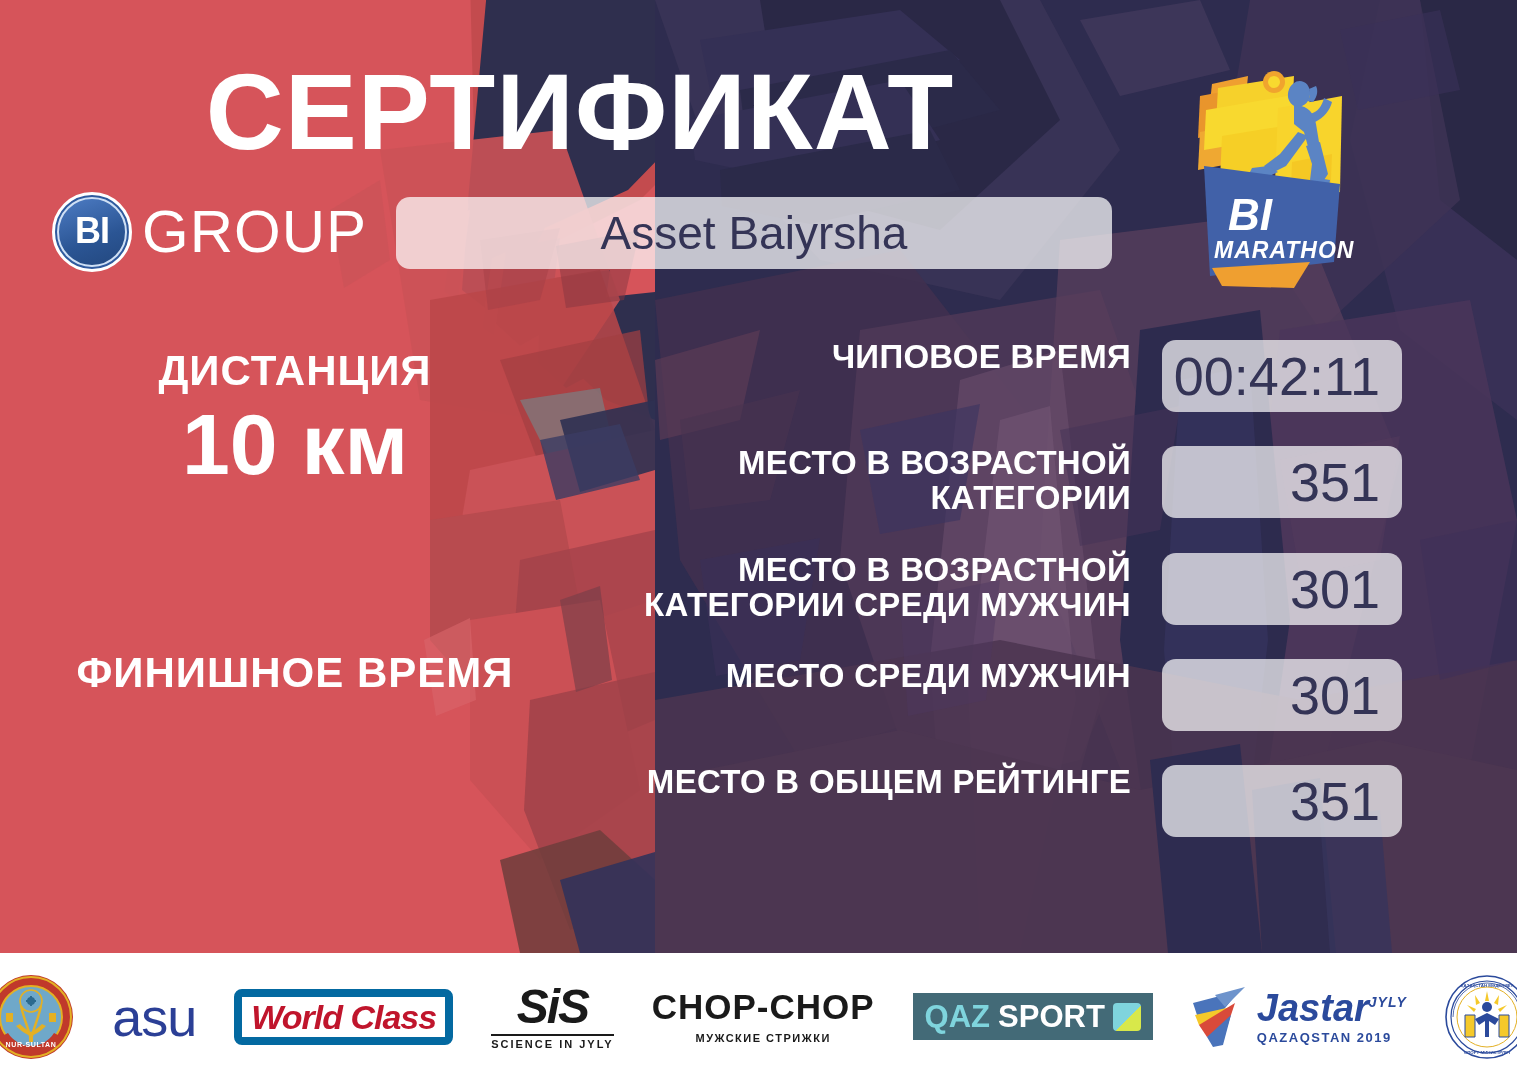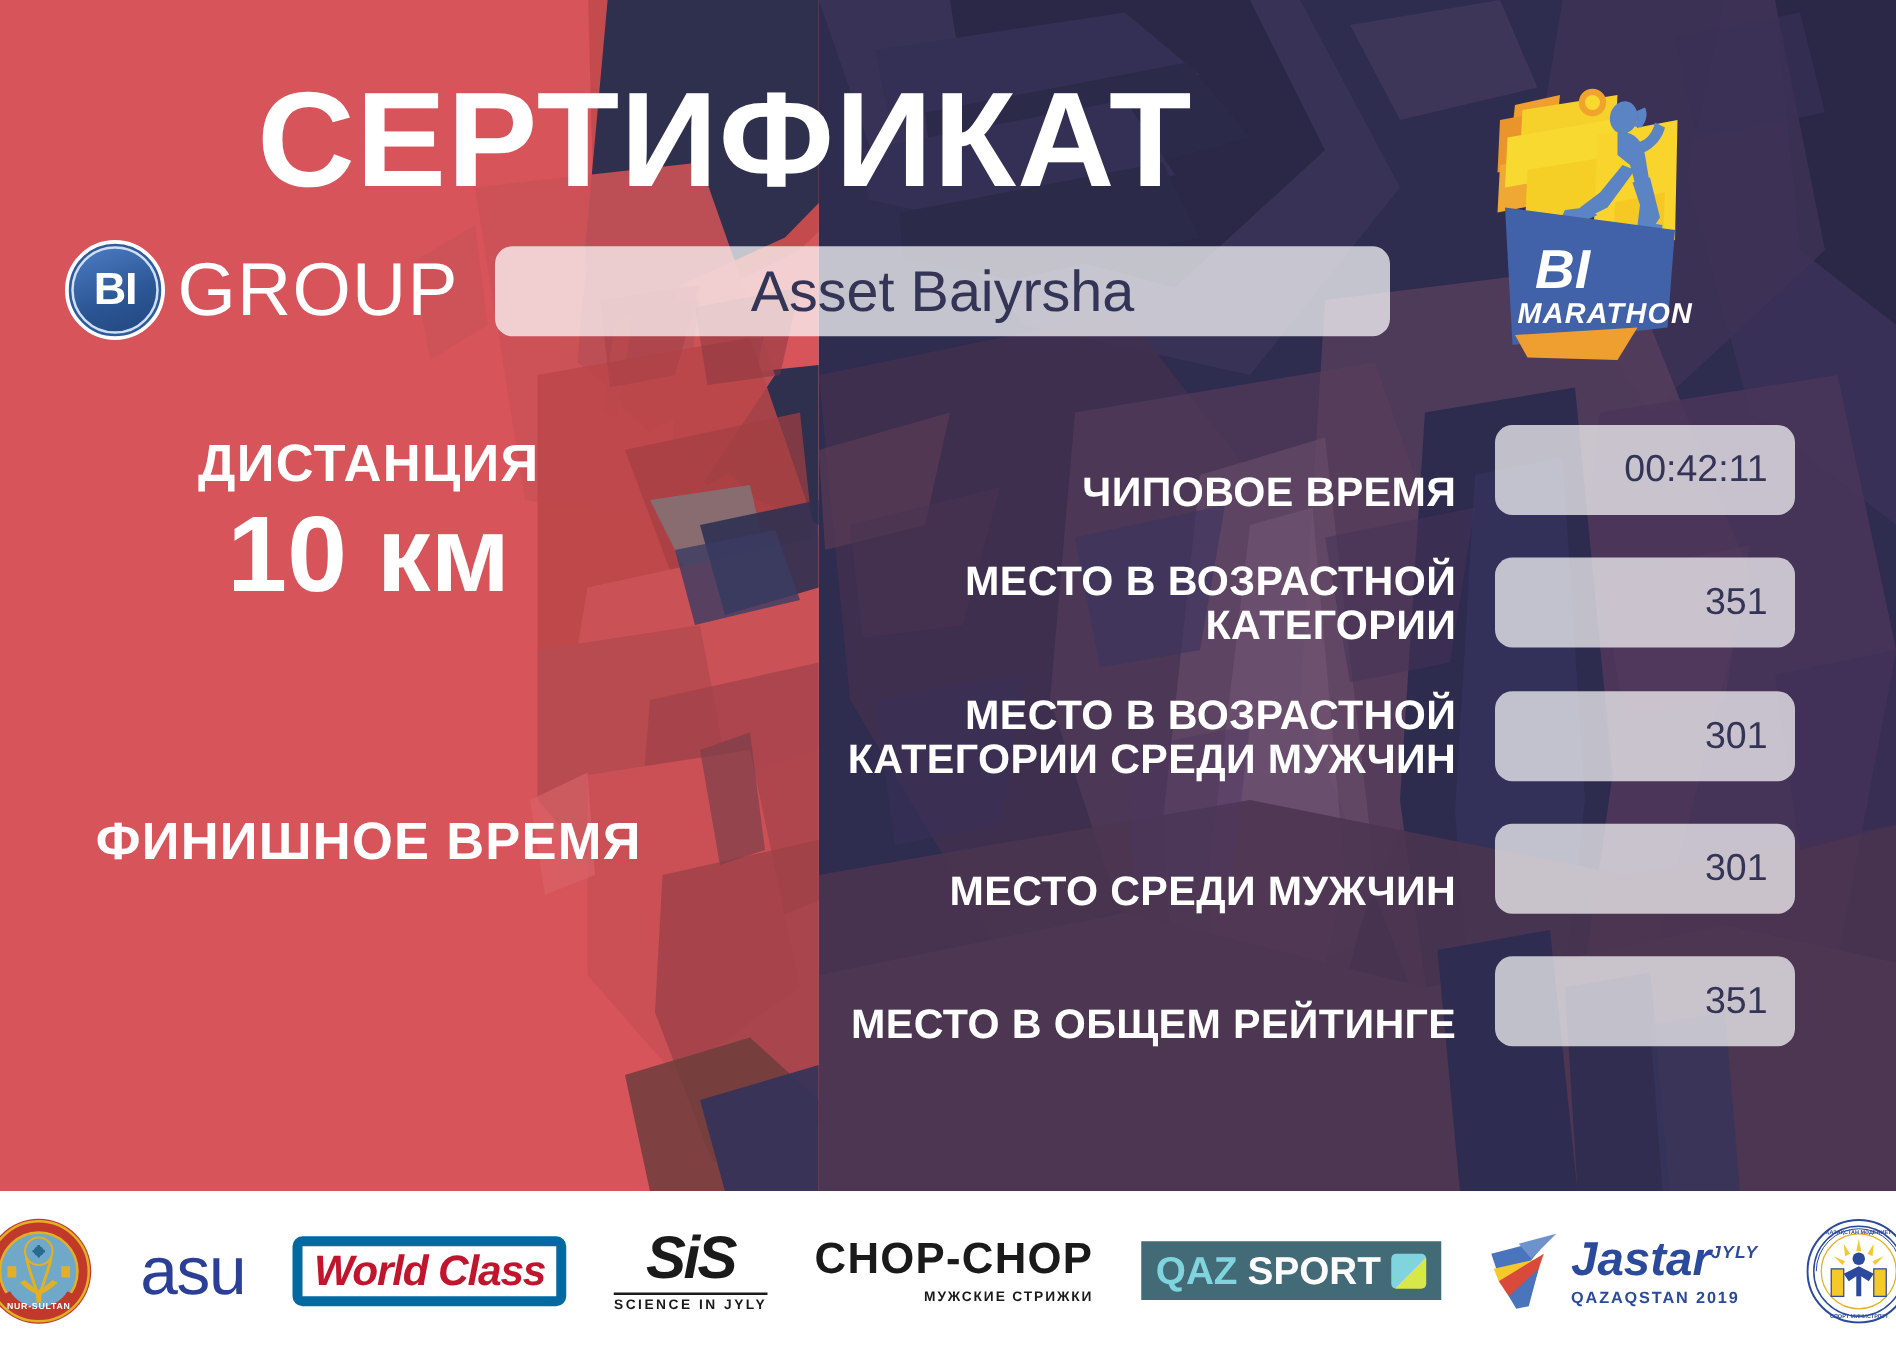--- a/index.html
+++ b/index.html
@@ -125,25 +125,25 @@
     font-weight:bold;
     line-height:1.05;
     margin-top:6px;
   }
   #dist-block{top:348px;}
   #fin-block{top:650px;}
 
   
   .stat-row{
     position:absolute;
-    left:636px;
+    left:602px;
     width:800px;
     height:72px;
     display:flex;
-    align-items:flex-end;
+    align-items:flex-start;
   }
   .stat-label{
     flex:1 1 auto;
     text-align:right;
     color:#ffffff;
     font-size:33px;
     font-weight:bold;
     letter-spacing:0.3px;
     line-height:1.06;
     padding-right:31px;
@@ -155,21 +155,21 @@
     border-radius:14px;
     background:rgba(255,255,255,0.70);
     display:flex;
     align-items:center;
     justify-content:flex-end;
     box-sizing:border-box;
     padding-right:22px;
   }
   .stat-value{
     color:#343456;
-    font-size:30px;
+    font-size:54px;
     font-weight:normal;
     line-height:1;
   }
 
   
   #sponsors{
     position:absolute;
     left:0; top:953px;
     width:1517px; height:127px;
     background:#ffffff;
@@ -214,21 +214,21 @@
     font-size:11px;
     font-weight:bold;
     letter-spacing:2px;
     border-top:2px solid #1a1a1a;
     padding-top:2px;
     margin-top:3px;
     white-space:nowrap;
   }
 
   
-  .cc-wrap{text-align:right;}
+  .cc-wrap{text-align:center;}
   .cc-main{
     color:#1a1a1a;
     font-size:35px;
     font-weight:bold;
     letter-spacing:1px;
     line-height:1;
     white-space:nowrap;
   }
   .cc-sub{
     color:#1a1a1a;

